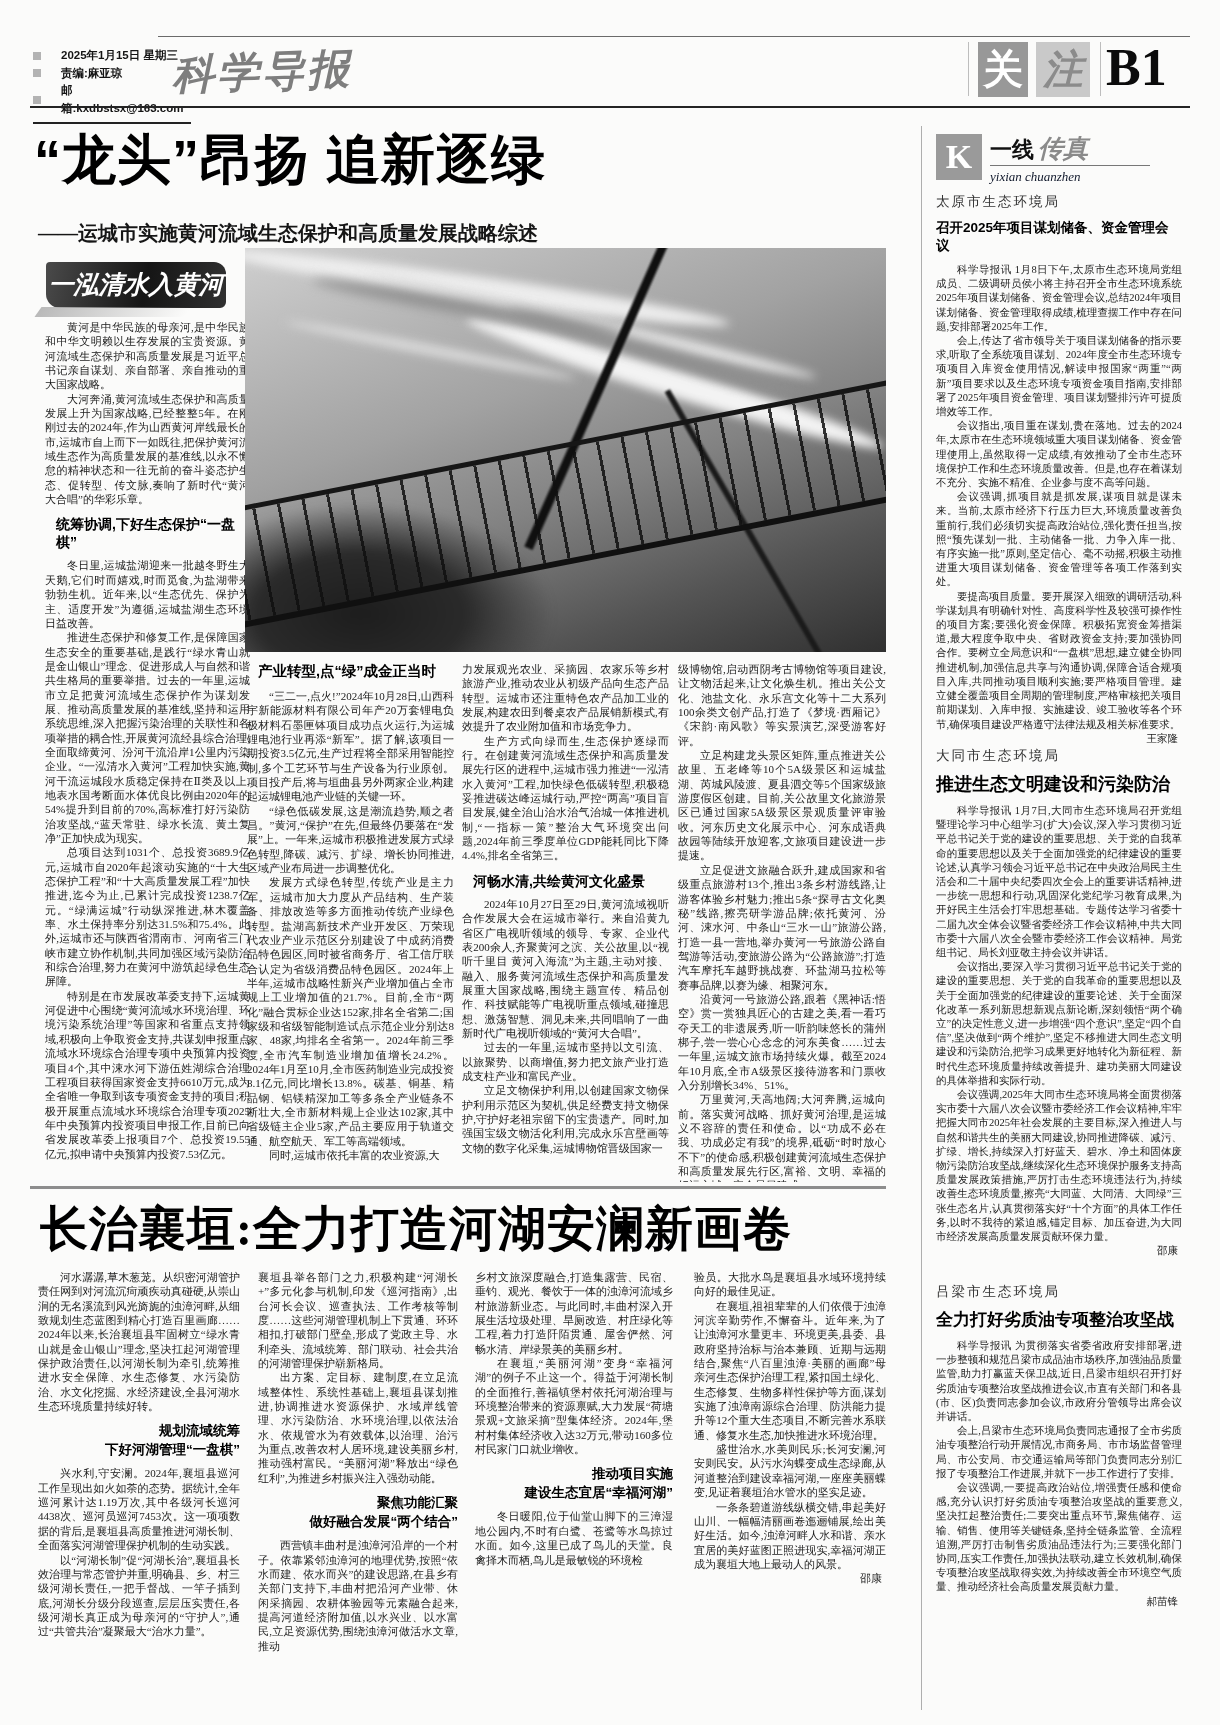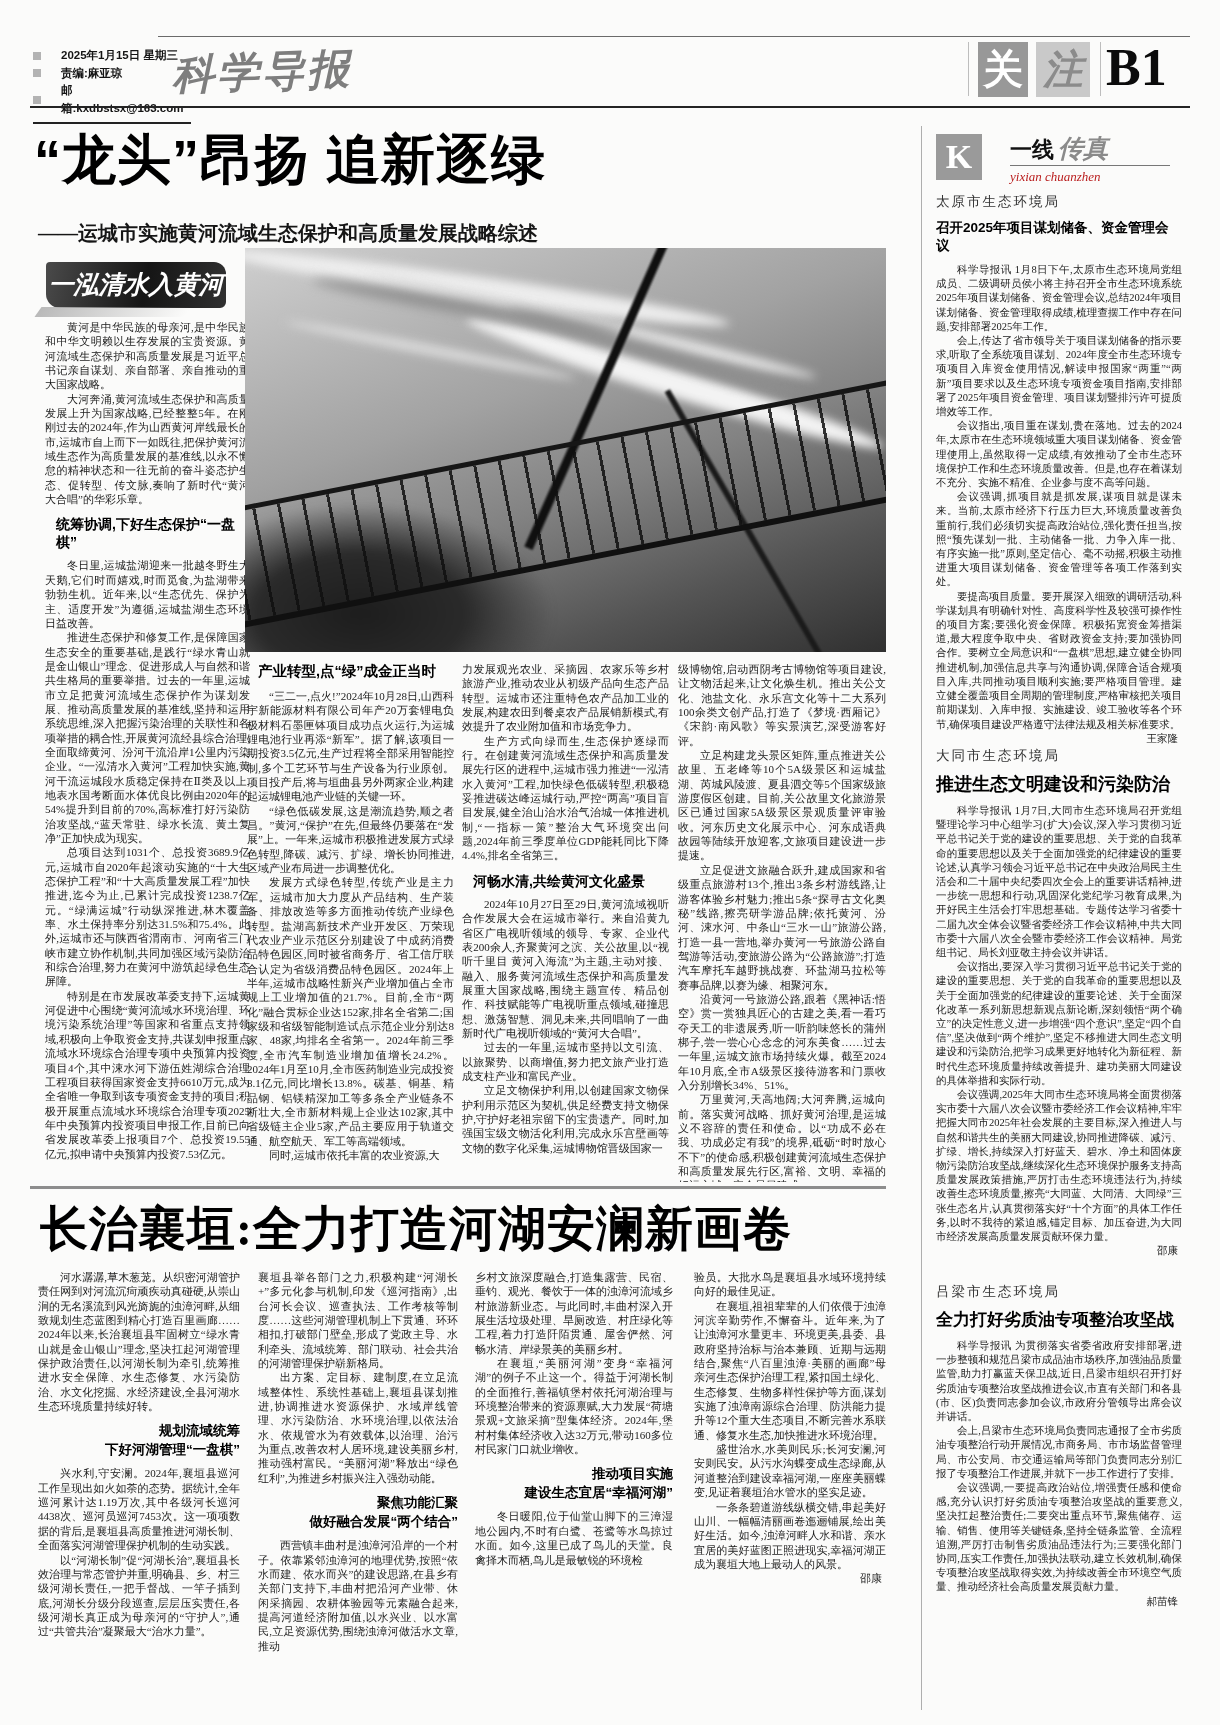--- a/index.html
+++ b/index.html
@@ -81,25 +81,25 @@
   .bsub { text-align:right; font:bold 13.5px/19px "Liberation Sans","DejaVu Sans",sans-serif;
           color:#000; text-indent:0; }
   .bsub-wrap { margin:8px 0 7px; }
 
   
   .vdivider { left:921px; top:126px; width:1px; height:1584px; background:#aeaeae; }
   .sidebar-sec { left:936px; width:246px; overflow:hidden; }
   .logo { left:936px; top:134px; width:246px; display:flex; gap:8px; align-items:flex-start; }
   .kbox { width:46px; height:46px; background:#9a9a9a; color:#fff; flex:0 0 auto;
           font:bold 34px/46px "Liberation Serif",serif; text-align:center; }
-  .logo-right { padding-top:2px;margin-left:20px; }
+  .logo-right { padding-top:2px; }
   .logo-title { border-bottom:1px solid #777; padding-bottom:2px; width:160px; white-space:nowrap; }
   .lt-black { font:bold 22px/26px "Liberation Sans","DejaVu Sans",sans-serif; color:#111; }
   .lt-script { font:bold italic 25px/26px "Liberation Serif",serif; color:#8a8a8a; margin-left:4px; }
-  .lt-pinyin { font:italic 13px/18px "Liberation Serif",serif; color:#b91c1c; margin-top:2px; }
+  .lt-pinyin { font:italic 13px/18px "Liberation Serif",serif; color:#0f172a; margin-top:2px; }
 
   .agency { font:13.5px/20px "Liberation Sans","DejaVu Sans",sans-serif; color:#333;
             letter-spacing:2px; margin-bottom:7px; }
   .s-head { font-family:"Liberation Sans","DejaVu Sans",sans-serif; font-weight:900; color:#000; margin-bottom:8px; }
   .s-head.h1 { font-size:13.5px; line-height:18px; }
   .s-head.h2 { font-size:18px;   line-height:23px; }
   .s-head.h3 { font-size:17px;   line-height:22px; }
   .sidebar-sec p { font-size:10.5px; line-height:14.2px; text-align:justify; text-indent:2em; color:#1b1b1b; }
   .sidebar-sec .byline { font-size:10.5px; line-height:14.2px; }
   .sec1 { top:192px; height:552px; }

